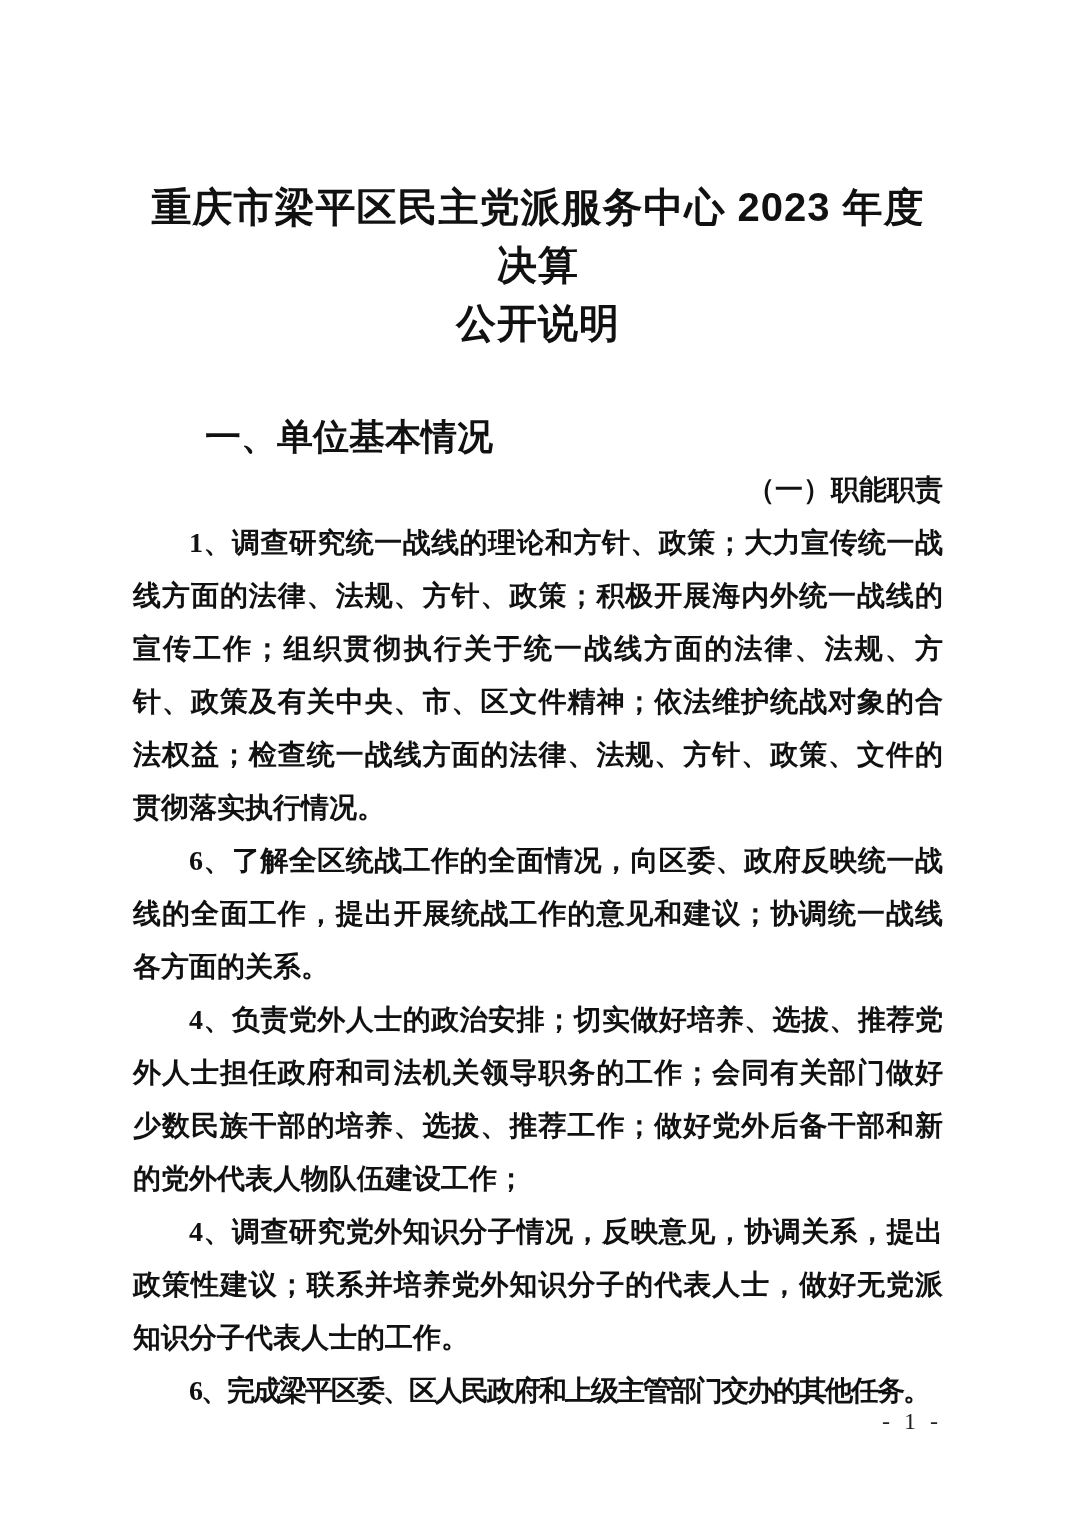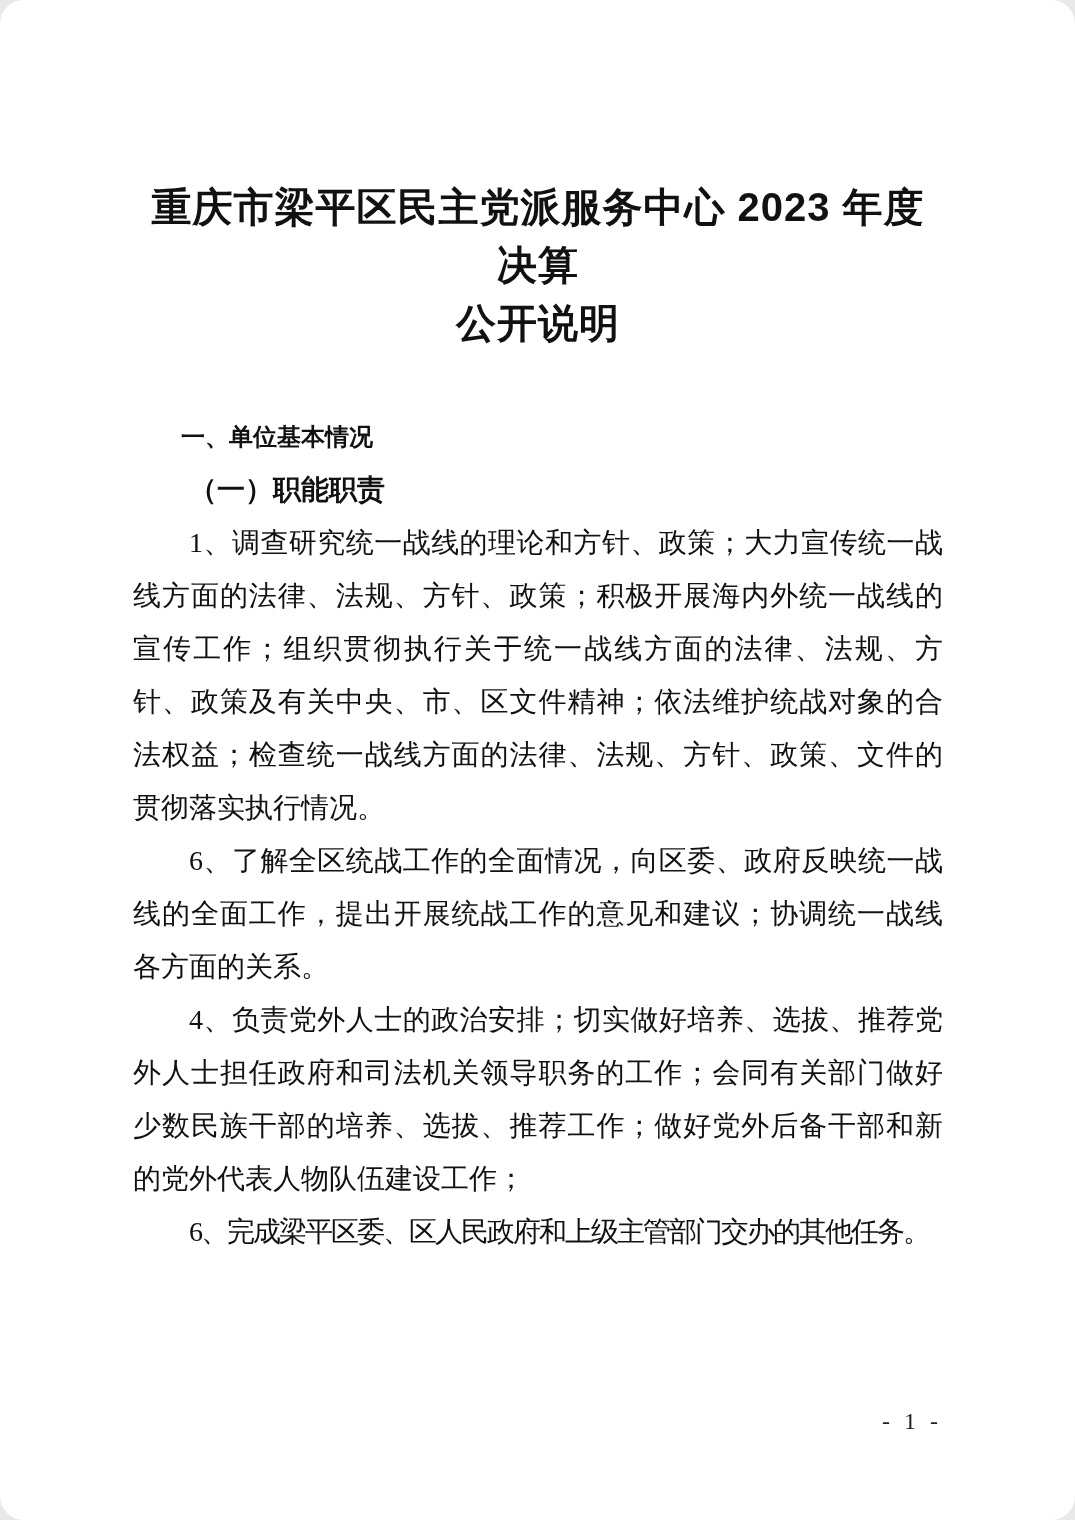--- a/index.html
+++ b/index.html
@@ -9,21 +9,20 @@
   }
   .page {
     position: relative;
     width: 1075px;
     height: 1520px;
     margin: 0 auto;
     background: #ffffff;
     color: #111111;
     font-family: "Liberation Serif", "DejaVu Serif", serif;
     overflow: hidden;
-    border-radius: 24px;
   }
   .content {
     position: absolute;
     left: 133px;
     top: 178px;
     width: 810px;
   }
   .doc-title {
     font-family: "Liberation Sans", "DejaVu Sans", sans-serif;
     font-weight: 700;
@@ -32,39 +31,41 @@
     text-align: center;
     letter-spacing: 1px;
     margin: 0 0 58px 0;
   }
   .doc-title .title-line {
     display: block;
   }
   .sec-heading {
     font-family: "Liberation Sans", "DejaVu Sans", sans-serif;
     font-weight: 700;
-    font-size: 24px;
+    font-size: 36px;
     line-height: 53px;
     margin: 0;
     text-indent: 2em;
   }
   .sub-heading {
     font-family: "Liberation Serif", "DejaVu Serif", serif;
     font-weight: 700;
     font-size: 28px;
     line-height: 53px;
     margin: 0;
     text-indent: 2em;
+    text-align: right;
   }
   .body-text p {
     font-size: 28px;
     line-height: 53px;
     margin: 0;
     text-indent: 2em;
     text-align: justify;
+    font-weight: bold;
   }
   .body-text p.compact {
     letter-spacing: -2px;
     text-align: left;
     white-space: nowrap;
   }
   .page-footer {
     position: absolute;
     right: 133px;
     top: 1408px;
@@ -89,19 +90,20 @@
       <h2 class="sec-heading">一、单位基本情况</h2>
 
       <h3 class="sub-heading">（一）职能职责</h3>
 
       <p>1、调查研究统一战线的理论和方针、政策；大力宣传统一战线方面的法律、法规、方针、政策；积极开展海内外统一战线的宣传工作；组织贯彻执行关于统一战线方面的法律、法规、方针、政策及有关中央、市、区文件精神；依法维护统战对象的合法权益；检查统一战线方面的法律、法规、方针、政策、文件的贯彻落实执行情况。</p>
 
       <p>6、了解全区统战工作的全面情况，向区委、政府反映统一战线的全面工作，提出开展统战工作的意见和建议；协调统一战线各方面的关系。</p>
 
       <p>4、负责党外人士的政治安排；切实做好培养、选拔、推荐党外人士担任政府和司法机关领导职务的工作；会同有关部门做好少数民族干部的培养、选拔、推荐工作；做好党外后备干部和新的党外代表人物队伍建设工作；</p>
 
+      <p>4、调查研究党外知识分子情况，反映意见，协调关系，提出政策性建议；联系并培养党外知识分子的代表人士，做好无党派知识分子代表人士的工作。</p>
 
       <p class="compact">6、完成梁平区委、区人民政府和上级主管部门交办的其他任务。</p>
     </div>
   </div>
 
   <div class="page-footer">- 1 -</div>
 </div>
 
 </body></html>

